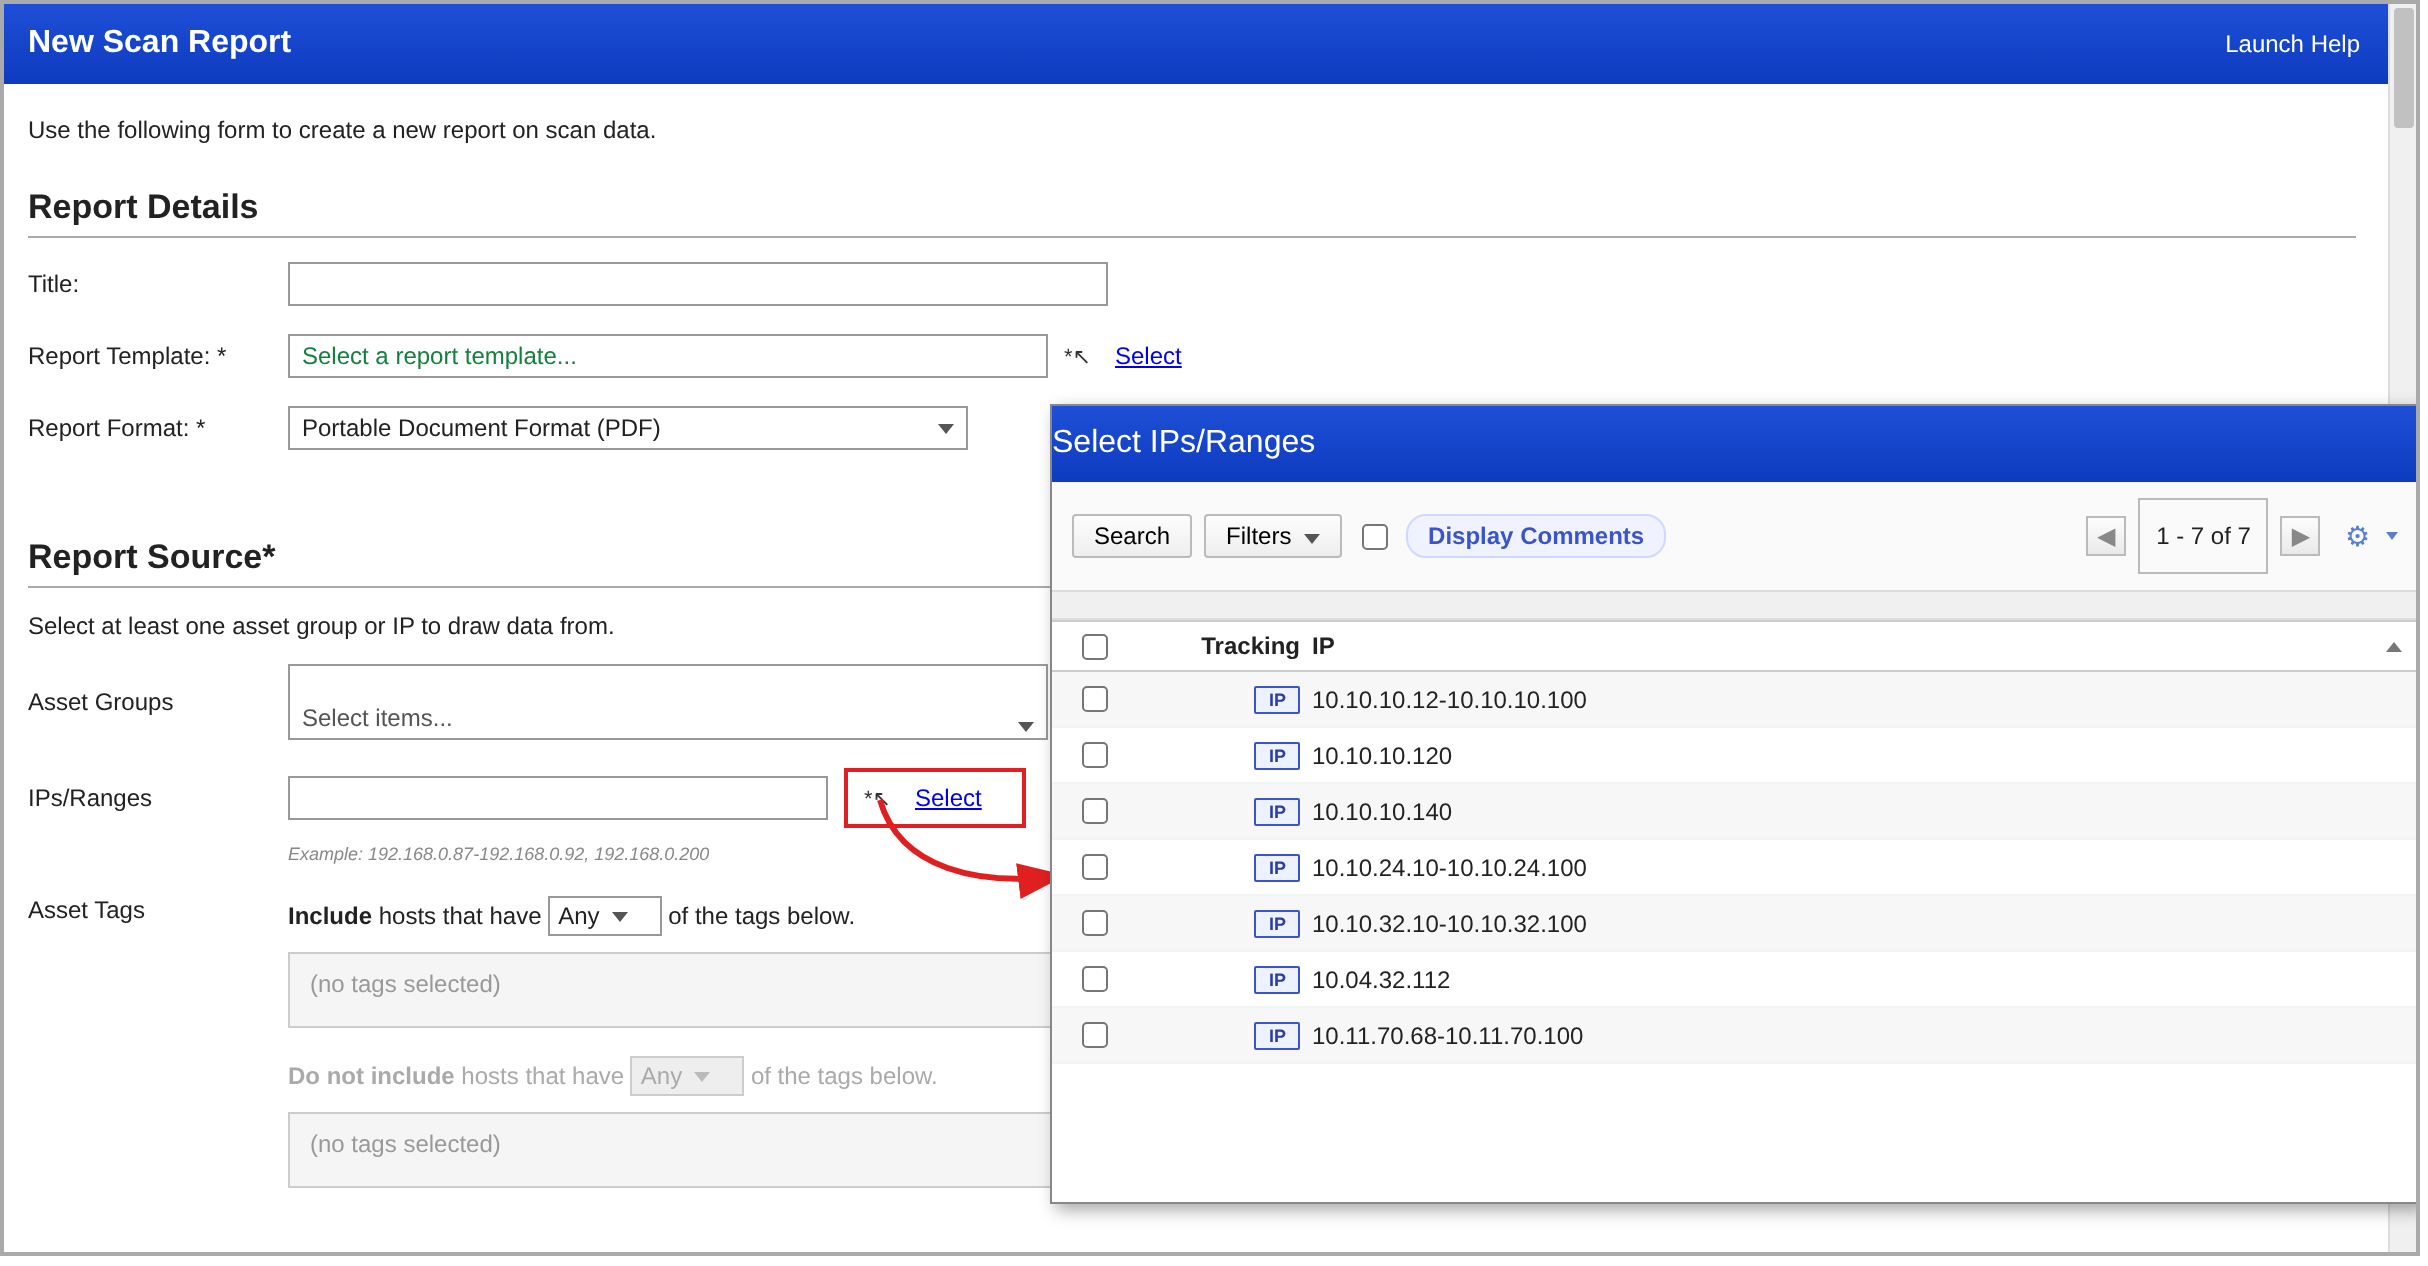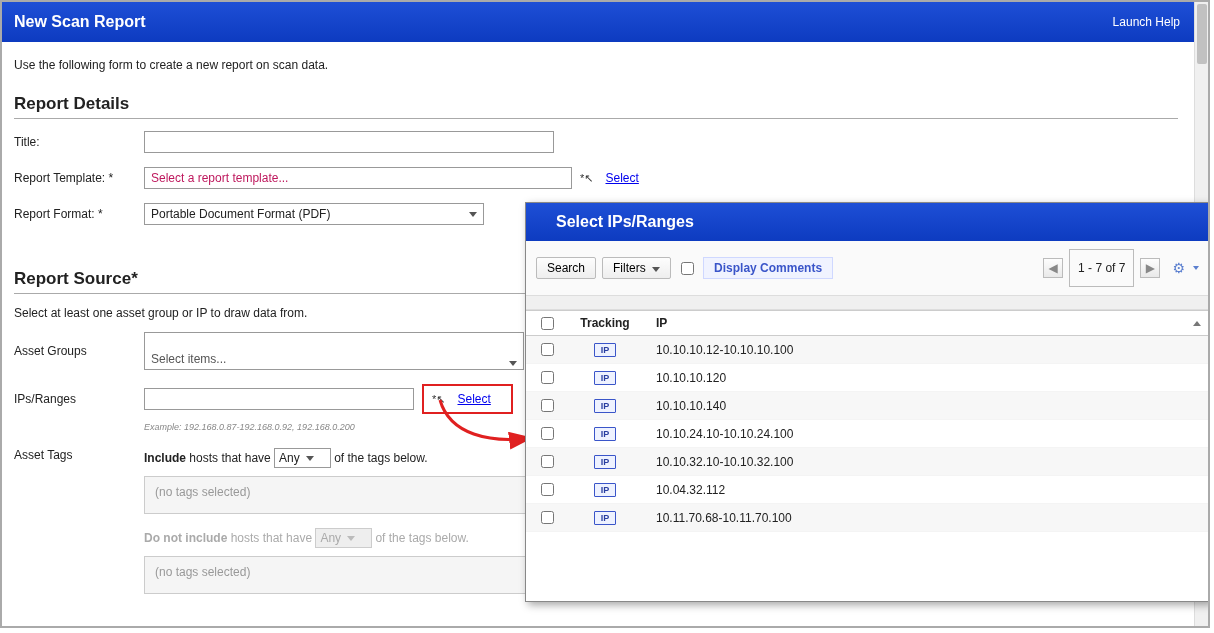--- a/index.html
+++ b/index.html
@@ -64,21 +64,21 @@
   .form-row { display: flex; align-items: center; margin-bottom: 14px; }
   .form-row .lbl { width: 130px; }
   .form-row input[type=text], .form-row .select-like {
     border: 1px solid #999;
     padding: 3px 6px;
     height: 22px;
     font: inherit;
     background:#fff;
   }
   .title-input { width: 410px; }
-  .tpl-select { width: 428px; color:#be185d; display:flex; align-items:center; justify-content:space-between;}
+  .tpl-select { width: 380px; color:#15803d; display:flex; align-items:center; justify-content:space-between;}
   .fmt-select { width: 340px; display:flex; align-items:center; justify-content:space-between;}
   .caret {
     width:0;height:0;border-left:4px solid transparent;border-right:4px solid transparent;border-top:5px solid #555;
   }
   .select-link { color:#0000ee; text-decoration: underline; cursor:pointer; margin-left:12px; }
   .pointer-glyph { font-size:11px; color:#333; margin-left:8px; position:relative; top:0px; }
   .note { font-size:9px; color:#888; font-style:italic; margin-left:130px; margin-top:-6px; margin-bottom:16px;}
   .src-desc { margin-bottom:12px;}
   .items-select{
     border:1px solid #999; width:380px; height:38px; padding:3px 6px; color:#555;
@@ -109,54 +109,54 @@
     position:absolute;
     left:523px; top:200px;
     width:685px; height:400px;
     background:#fff;
     border:1px solid #888;
     box-shadow: 3px 3px 8px rgba(0,0,0,0.35);
     display:flex; flex-direction:column;
   }
   .modal-header {
     background: linear-gradient(#1e4fd6, #0d3bc0);
-    color:#fff; font-weight:bold; font-size:16px;
-    padding:10px 30px;
+    color:#fff; font-weight:normal; font-size:16px;
+    padding:10px 0;
   }
   .modal-toolbar {
     padding:8px 10px; border-bottom:1px solid #ddd;
     display:flex; align-items:center; gap:6px;
     background:#fafafa;
   }
   .btn {
     border:1px solid #bbb; background:linear-gradient(#fdfdfd,#eee);
     padding:3px 10px; font:inherit; cursor:pointer; border-radius:2px;
   }
   .btn.big { padding:5px 22px; }
   .chk { width:13px; height:13px; }
   .dc-btn {
     border:1px solid #cfd8ff; color:#3a55c9; background:#f0f3ff;
-    padding:3px 10px; font:inherit; border-radius:0; font-weight:bold;
+    padding:3px 10px; font:inherit; border-radius:10px; font-weight:bold;
   }
   .spacer { flex:1; }
   .nav-btn {
     border:1px solid #bbb; background:linear-gradient(#fdfdfd,#e9e9e9);
     width:20px; height:20px; display:flex; align-items:center; justify-content:center;
     cursor:pointer; color:#888;
   }
   .page-range { border:1px solid #bbb; padding:18px 8px; height:20px; display:flex; align-items:center;}
   .gear { color:#5b7fcf; font-size:14px; margin-left:6px; cursor:pointer;}
   .gear-caret{ width:0;height:0;border-left:3px solid transparent;border-right:3px solid transparent;border-top:4px solid #5b7fcf; margin-left:2px;}
   .tbl-hdr{
     background:#fff; border-bottom:1px solid #ccc; border-top:1px solid #ccc;
     display:flex; align-items:center; height:26px; font-weight:bold;
     padding:0 8px;
   }
   .col-chk{ width:26px; display:flex; justify-content:center;}
-  .col-trk{ width:90px; text-align:center;}
+  .col-trk{ width:90px; text-align:right;}
   .col-ip{ flex:1; padding-left:6px;}
   .sort-tri{
     width:0;height:0;border-left:4px solid transparent;border-right:4px solid transparent;border-bottom:5px solid #777;
     margin-left:auto;
   }
   .tbl-body{ flex:1; overflow:auto;}
   .tbl-row{
     display:flex; align-items:center; height:28px; padding:0 8px;
     border-bottom:1px solid #f4f4f4;
   }

